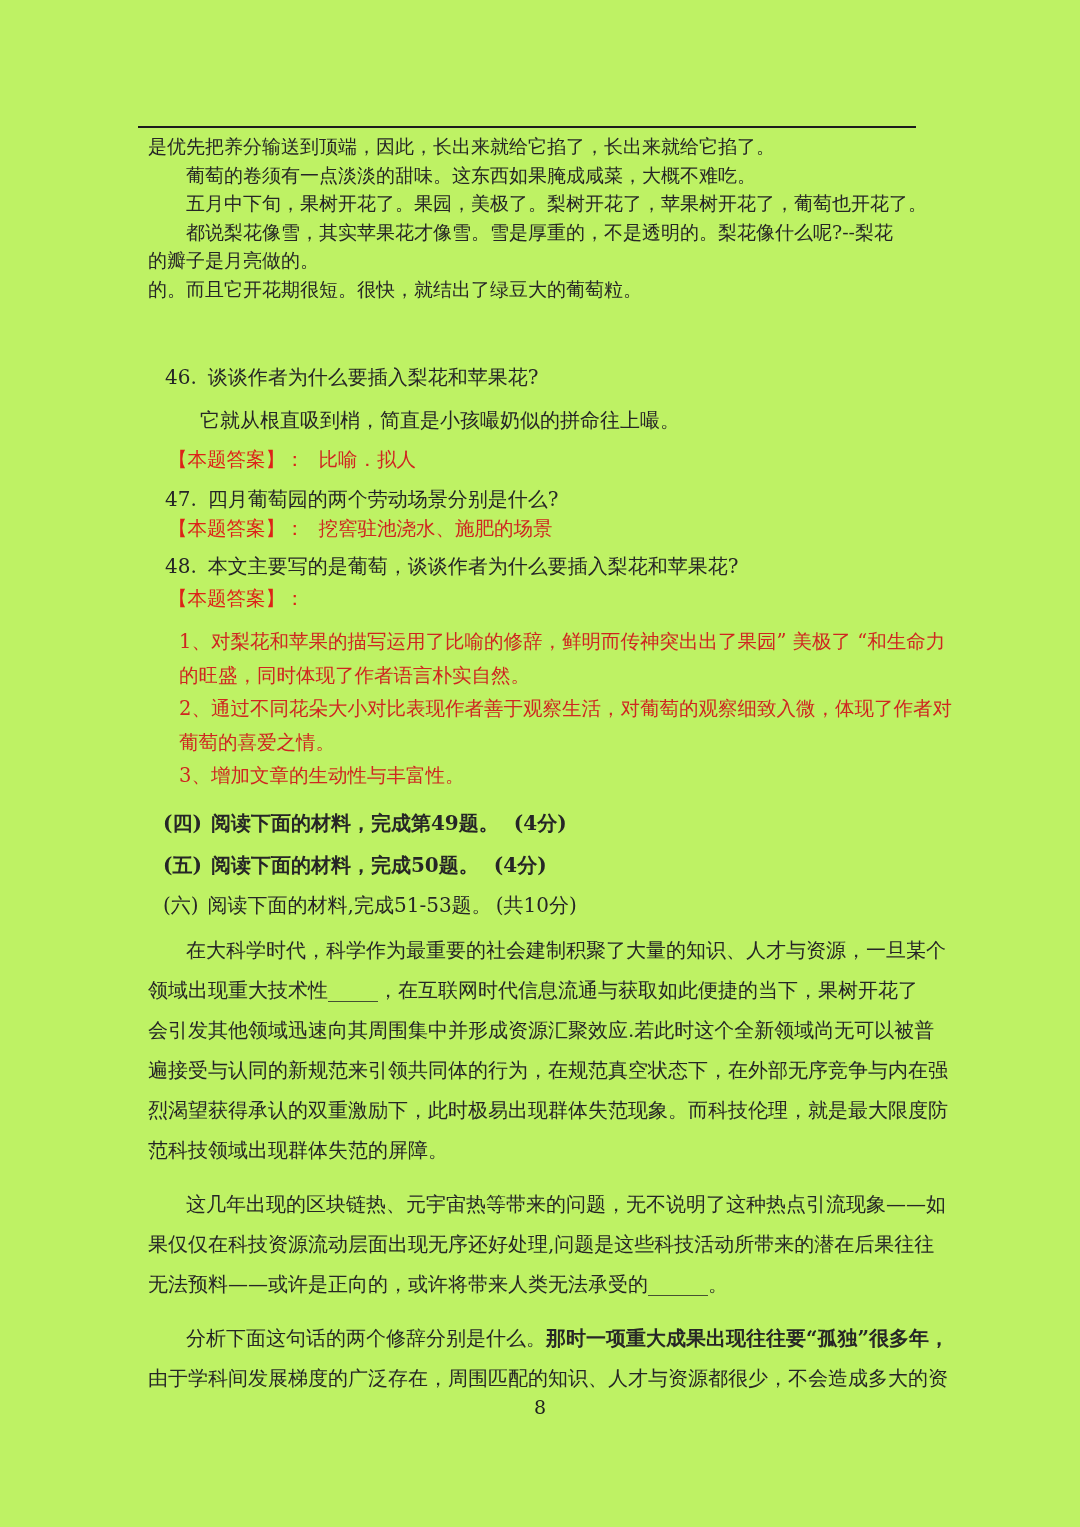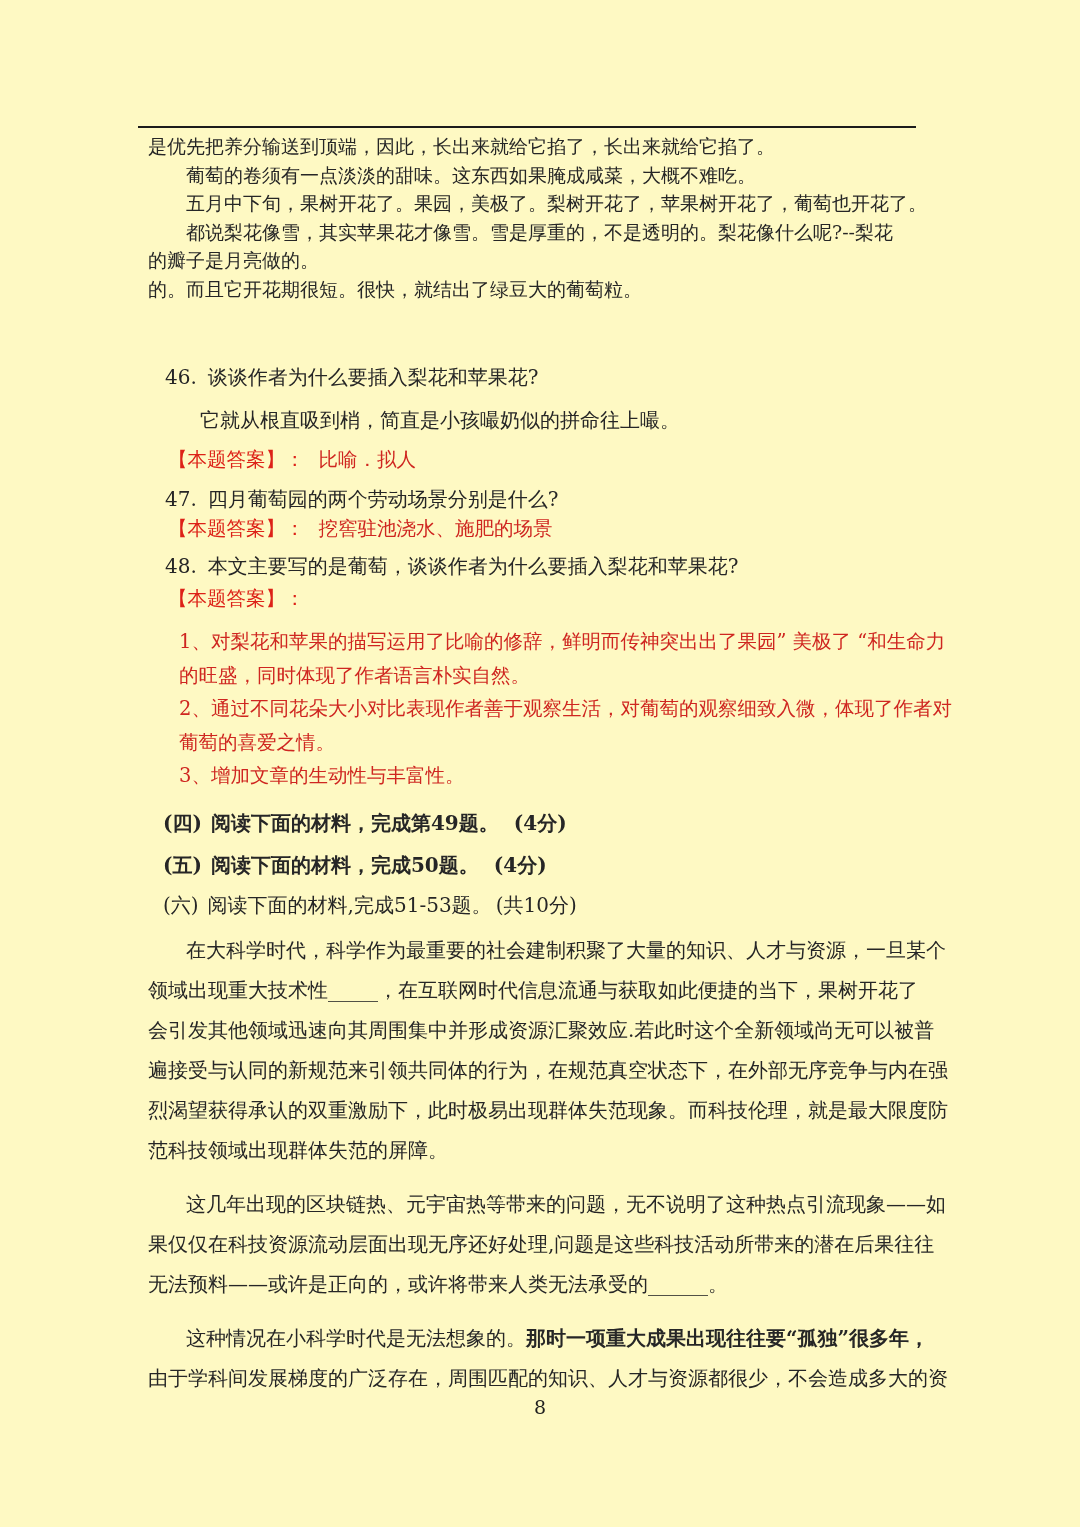--- a/index.html
+++ b/index.html
@@ -1,19 +1,19 @@
 <!DOCTYPE html>
 <html><head>
 <meta charset="utf-8">
 <style>
   html,body{margin:0;padding:0;background:#ffffff;}
   .page{
     position:relative;
     width:1080px;height:1527px;
-    background:#fef9c3;
+    background:#bef264;
     overflow:hidden;
     font-family:"DejaVu Serif","Liberation Serif",serif;
     color:#262626;
   }
   .abs{position:absolute;}
   .top-rule{left:138px;top:126px;width:778px;height:2px;background:#1c1c1c;}
   
   .grapes{left:148px;top:132px;width:800px;font-size:19px;}
   .grapes .ln{height:28.5px;line-height:28.5px;white-space:nowrap;}
   .ind{text-indent:38px;}
@@ -100,20 +100,20 @@
     <div class="ln ind">在大科学时代，科学作为最重要的社会建制积聚了大量的知识、人才与资源，一旦某个</div>
     <div class="ln">领域出现重大技术性_____，在互联网时代信息流通与获取如此便捷的当下，果树开花了</div>
     <div class="ln">会引发其他领域迅速向其周围集中并形成资源汇聚效应.若此时这个全新领域尚无可以被普</div>
     <div class="ln">遍接受与认同的新规范来引领共同体的行为，在规范真空状态下，在外部无序竞争与内在强</div>
     <div class="ln">烈渴望获得承认的双重激励下，此时极易出现群体失范现象。而科技伦理，就是最大限度防</div>
     <div class="ln">范科技领域出现群体失范的屏障。</div>
     <div class="ln ind pbreak">这几年出现的区块链热、元宇宙热等带来的问题，无不说明了这种热点引流现象——如</div>
     <div class="ln">果仅仅在科技资源流动层面出现无序还好处理,问题是这些科技活动所带来的潜在后果往往</div>
     <div class="ln">无法预料——或许是正向的，或许将带来人类无法承受的______。</div>
     <div class="ln ind pbreak">
-      <span>这种情况在小科学时代是无法想象的。</span><span class="bold">那时一项重大成果出现往往要“孤独”很多年，</span>
+      <span>分析下面这句话的两个修辞分别是什么。</span><span class="bold">那时一项重大成果出现往往要“孤独”很多年，</span>
     </div>
     <div class="ln">由于学科间发展梯度的广泛存在，周围匹配的知识、人才与资源都很少，不会造成多大的资</div>
   </div>
 
   <div class="abs pagenum">8</div>
 
 </div>
 
 </body></html>

